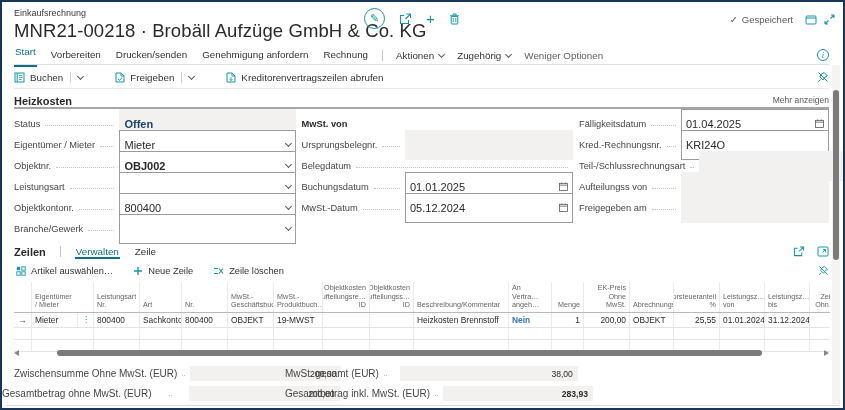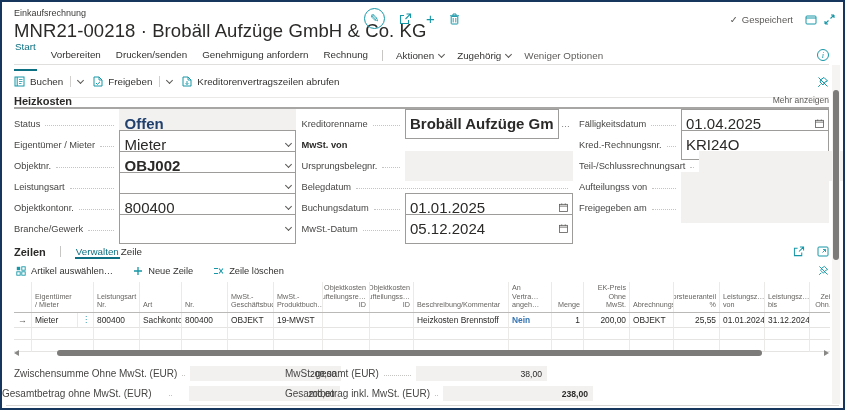--- a/index.html
+++ b/index.html
@@ -22,64 +22,64 @@
   .saved { top:12px; right:50px; font-size:9.5px; color:#5c5a58; display:flex; gap:4px; align-items:center; }
   .win-ic { top:12px; display:flex; color:#1697a7; }
 
   
   .ribbon { top:44px; left:12px; right:14px; height:19px; display:flex; align-items:center; gap:13px; font-size:9.8px; color:#34333
 
 
 2; border-bottom:1px solid #e1dfdd; }
   .ribbon { color:#343332; }
   .rtab { padding:2px 1px 3px; white-space:nowrap; }
-  .rtab.active { color:#0e7183; border-bottom:2px solid #0e7183; padding-bottom:17px; }
+  .rtab.active { color:#0e7183; border-bottom:2px solid #0e7183; padding-bottom:8px; }
   .rmenu { display:flex; align-items:center; gap:5px; white-space:nowrap; }
   .rdivider { width:1px; height:11px; background:#c8c6c4; }
   .rmore { color:#605e5c; white-space:nowrap; }
   .chev { width:5px; height:5px; border-right:1.2px solid #5a5856; border-bottom:1.2px solid #5a5856; transform:rotate(45deg); display:inline-block; flex:none; margin-top:-2px; }
   .info-circle { margin-left:auto; width:12px; height:12px; border:1px solid #1697a7; border-radius:50%; color:#1697a7; font-size:8.5px; display:flex; align-items:center; justify-content:center; font-style:italic; font-family:"Liberation Serif",serif; }
 
   
-  .actionbar { top:64px; left:12px; right:14px; height:32px; display:flex; align-items:center; gap:10px; font-size:9.8px; border-bottom:1px solid #ebe9e7; }
+  .actionbar { top:64px; left:12px; right:14px; height:23px; display:flex; align-items:center; gap:32px; font-size:9.8px; border-bottom:1px solid #ebe9e7; }
   .abtn { display:flex; align-items:center; gap:5px; color:#343332; white-space:nowrap; }
   .abtn .split { width:1px; height:11px; background:#d2d0ce; margin:0 2px; }
   .pin-right { margin-left:auto; }
 
   
   .sec-head { left:12px; right:14px; display:flex; align-items:flex-end; }
   .sec-head.allgemein { top:90px; height:17px; border-bottom:2px solid #a8a6a4; }
   .sec-title { font-size:11px; font-weight:bold; color:#2b2a29; }
   .more-link { margin-left:auto; font-size:8.5px; color:#5c5a58; padding-bottom:2px; }
 
   .fields { top:113px; left:12px; right:14px; display:flex; }
   .fcol { display:flex; flex-direction:column; }
   .fcol1 { width:283px; }
   .fcol2 { width:272px; margin-left:5px; }
   .fcol3 { width:250px; margin-left:6px; }
   .frow { display:flex; align-items:center; height:17px; margin-bottom:4px; }
   .flabel { font-size:9.3px; color:#474645; white-space:nowrap; }
   .flabel.bold { font-weight:bold; color:#2b2a29; }
   .fdots { flex:1; border-bottom:1px dotted #c6c4c2; margin:0 5px; transform:translateY(2px); min-width:4px; }
-  .fbox { flex:none; height:17px; border:1px solid #9e9c9a; background:#fff; display:flex; align-items:center; padding:14px 4px; font-size:15px; color:#2b2a29; overflow:hidden; }
+  .fbox { flex:none; height:17px; border:1px solid #9e9c9a; background:#fff; display:flex; align-items:center; padding:14px 4px; font-size:11px; color:#2b2a29; overflow:hidden; }
   .fcol1 .fbox { width:177px; }
   .fcol2 .fbox { width:168px; }
   .fcol2 .fbox.with-lookup { width:154px; }
   .fcol3 .fbox { width:148px; }
   .fbox .fval { white-space:nowrap; overflow:hidden; }
   .fbox.status { background:#f2f1f0; border-color:transparent; font-weight:bold; color:#21406e; }
   .fbox.disabled { background:#f2f1f0; border-color:transparent; }
   .fbox.bold .fval { font-weight:bold; }
   .fbox .chev { margin-left:auto; }
   .fbox .cal { margin-left:auto; flex:none; }
   .lookup-dots { width:14px; text-align:center; color:#7a7876; font-size:9px; letter-spacing:1px; flex:none; }
 
   
   .sec-head.zeilen { top:241px; height:17px; border-bottom:none; align-items:center; }
-  .ztabs { display:flex; align-items:center; gap:0; margin-left:14px; font-size:9.8px; }
+  .ztabs { display:flex; align-items:center; gap:14px; margin-left:14px; font-size:9.8px; }
   .zdiv { width:1px; height:11px; background:#c8c6c4; margin-left:14px; }
   .ztab { padding:2px 1px; color:#343332; }
   .ztab.active { color:#0e7183; border-bottom:2px solid #0e7183; padding-bottom:0; }
   .zicons { margin-left:auto; display:flex; gap:12px; color:#1697a7; }
   .lines-toolbar { top:261px; left:14px; right:14px; height:15px; display:flex; align-items:center; gap:20px; font-size:9.3px; color:#343332; }
   .ltb { display:flex; align-items:center; gap:5px; white-space:nowrap; }
 
   
   .table { top:280px; left:12px; right:13px; overflow:hidden; }
   .grid-row { display:grid; grid-template-columns:18px 62px 46px 42px 46px 46px 49px 47px 44px 95px 43px 32px 46px 44px 46px 45px 45px 30px; }
@@ -261,28 +261,20 @@
       <span class="flabel">Branche/Gewerk</span>
         <span class="fdots"></span>
       <span class="fbox">
           <span class="fval"></span>
           <span class="chev"></span>
         </span>
     </div>
   </div>
 
   <div class="fcol fcol2">
-    <div class="frow">
-      <span class="flabel">Kreditorenname</span>
-        <span class="fdots"></span>
-      <span class="fbox bold with-lookup">
-          <span class="fval">Brobäll Aufzüge GmbH &amp; Co. KG</span>
-        </span>
-      <span class="lookup-dots">…</span>
-    </div>
     <div class="frow">
       <span class="flabel bold">MwSt. von</span>
     </div>
     <div class="frow">
       <span class="flabel">Ursprungsbelegnr.</span>
         <span class="fdots"></span>
       <span class="fbox disabled">
           <span class="fval"></span>
         </span>
     </div>
@@ -534,25 +526,25 @@
   <span class="tfield" style="width:151px;">200,00</span>
 </div>
 <div class="trow" style="left:0; top:384px; width:255px;gap:12px;">
   <span class="tlabel">Gesamtbetrag ohne MwSt. (EUR)</span>
     <span class="tdots"></span>
   <span class="tfield" style="width:151px;">200,00</span>
 </div>
 <div class="trow" style="left:283px; top:364px; width:262px;">
   <span class="tlabel">MwSt. gesamt (EUR)</span>
     <span class="tdots"></span>
-  <span class="tfield" style="width:131px;">38,00</span>
+  <span class="tfield" style="width:178px;margin-left:8px;">38,00</span>
 </div>
 <div class="trow" style="left:283px; top:384px; width:262px;">
   <span class="tlabel">Gesamtbetrag inkl. MwSt. (EUR)</span>
     <span class="tdots"></span>
-  <span class="tfield bold" style="width:150px;">238,00</span>
+  <span class="tfield bold" style="width:150px;">283,93</span>
 </div>
 
 <div class="abs frame-bottom"></div>
 
 <div class="abs vscroll">
   <span class="vs-thumb"></span>
 </div>
 
 </body></html>

